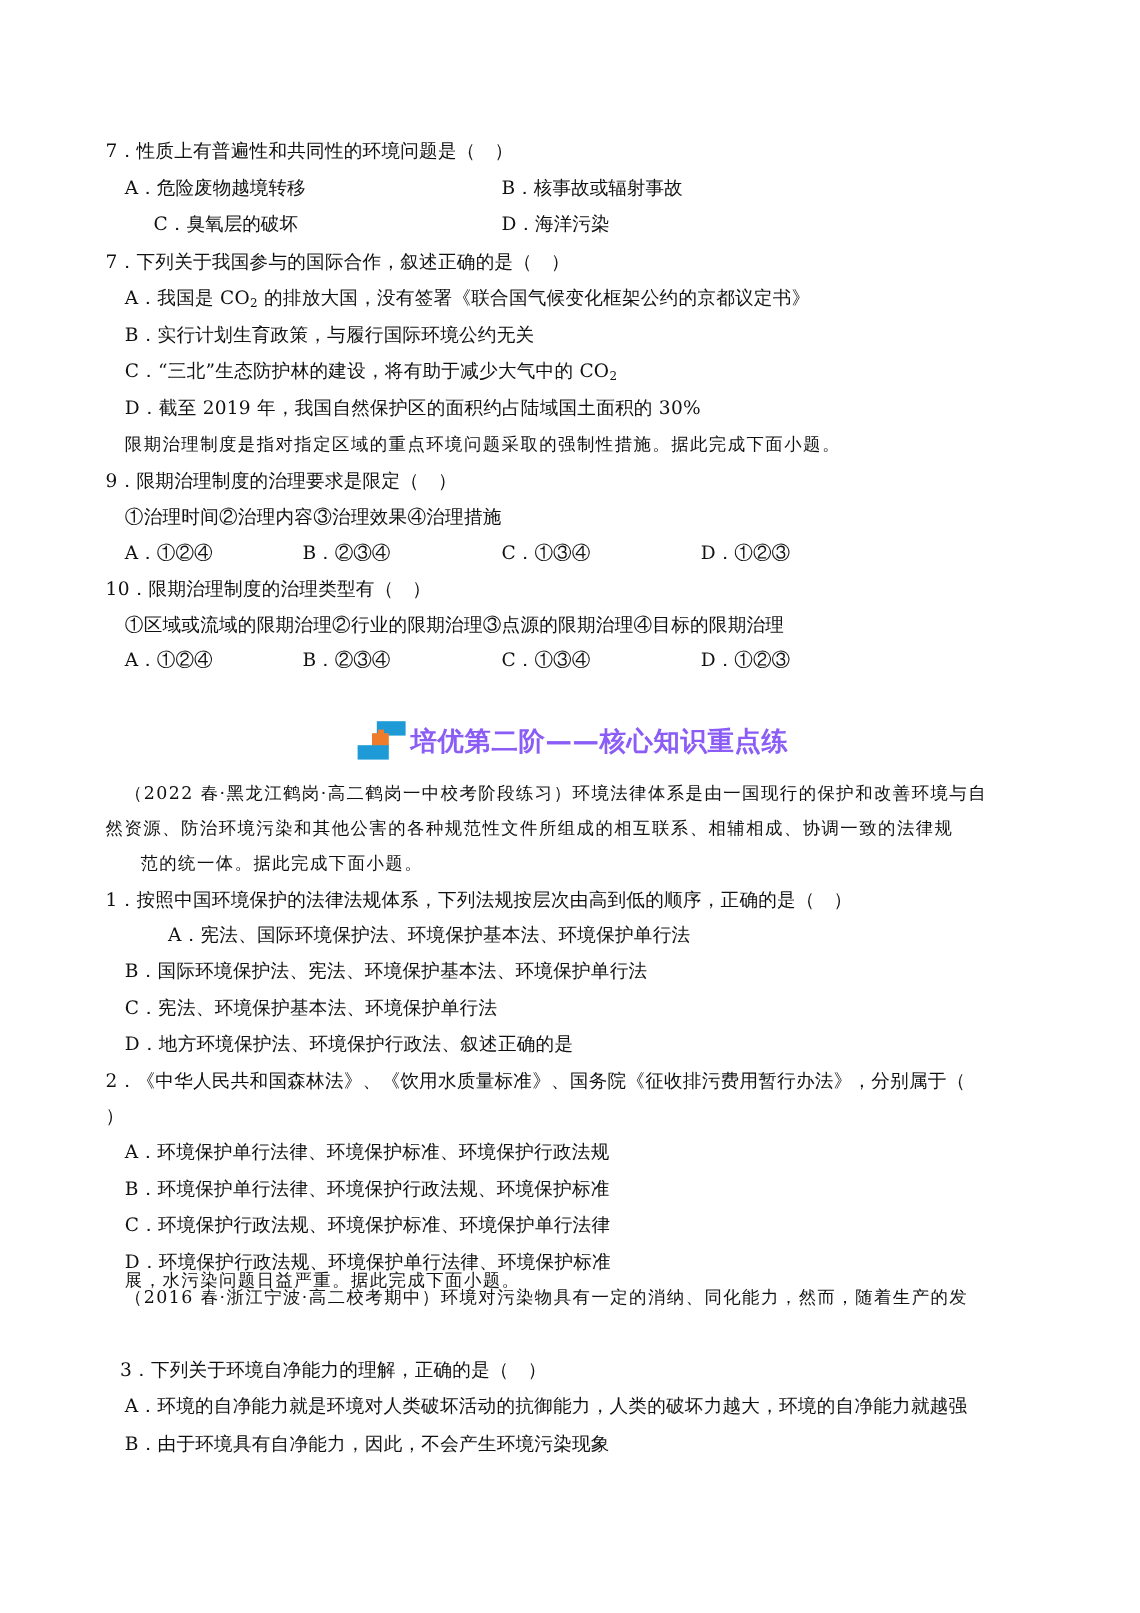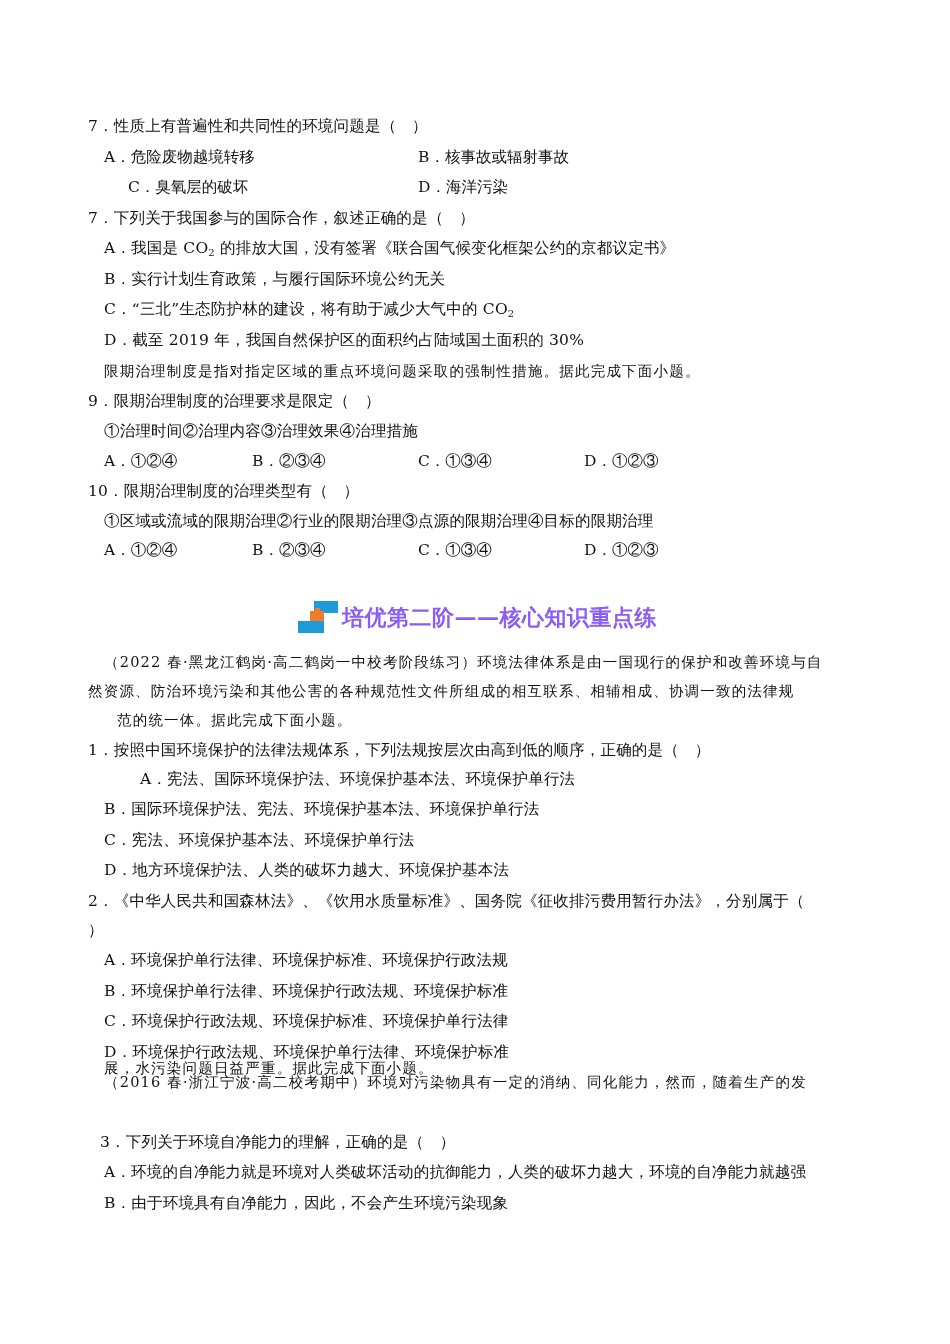--- a/index.html
+++ b/index.html
@@ -68,21 +68,21 @@
 </div>
 
 <div class="line kai" style="left:104px;top:652px;">（2022 春·黑龙江鹤岗·高二鹤岗一中校考阶段练习）环境法律体系是由一国现行的保护和改善环境与自</div>
 <div class="line kai" style="left:88px;top:681px;">然资源、防治环境污染和其他公害的各种规范性文件所组成的相互联系、相辅相成、协调一致的法律规</div>
 <div class="line kai" style="left:88px;top:710px;margin-left:29px;">范的统一体。据此完成下面小题。</div>
 
 <div class="line" style="left:88px;top:740px;">1．按照中国环境保护的法律法规体系，下列法规按层次由高到低的顺序，正确的是（　）</div>
 <div class="line" style="left:104px;top:769px;margin-left:36px;">A．宪法、国际环境保护法、环境保护基本法、环境保护单行法</div>
 <div class="line" style="left:104px;top:799px;">B．国际环境保护法、宪法、环境保护基本法、环境保护单行法</div>
 <div class="line" style="left:104px;top:830px;">C．宪法、环境保护基本法、环境保护单行法</div>
-<div class="line" style="left:104px;top:860px;">D．地方环境保护法、人类的破坏力越大、环境保护基本法</div>
+<div class="line" style="left:104px;top:860px;">D．地方环境保护法、环境保护行政法、叙述正确的是</div>
 
 <div class="line" style="left:88px;top:891px;">2．《中华人民共和国森林法》、《饮用水质量标准》、国务院《征收排污费用暂行办法》，分别属于（</div>
 <div class="line" style="left:88px;top:920px;">）</div>
 <div class="line" style="left:104px;top:950px;">A．环境保护单行法律、环境保护标准、环境保护行政法规</div>
 <div class="line" style="left:104px;top:981px;">B．环境保护单行法律、环境保护行政法规、环境保护标准</div>
 <div class="line" style="left:104px;top:1011px;">C．环境保护行政法规、环境保护标准、环境保护单行法律</div>
 <div class="line" style="left:104px;top:1042px;">D．环境保护行政法规、环境保护单行法律、环境保护标准</div>
 
 <div class="line kai" style="left:104px;top:1072px;">（2016 春·浙江宁波·高二校考期中）环境对污染物具有一定的消纳、同化能力，然而，随着生产的发</div>
 <div class="line kai" style="left:104px;top:1058px;">展，水污染问题日益严重。据此完成下面小题。</div>

